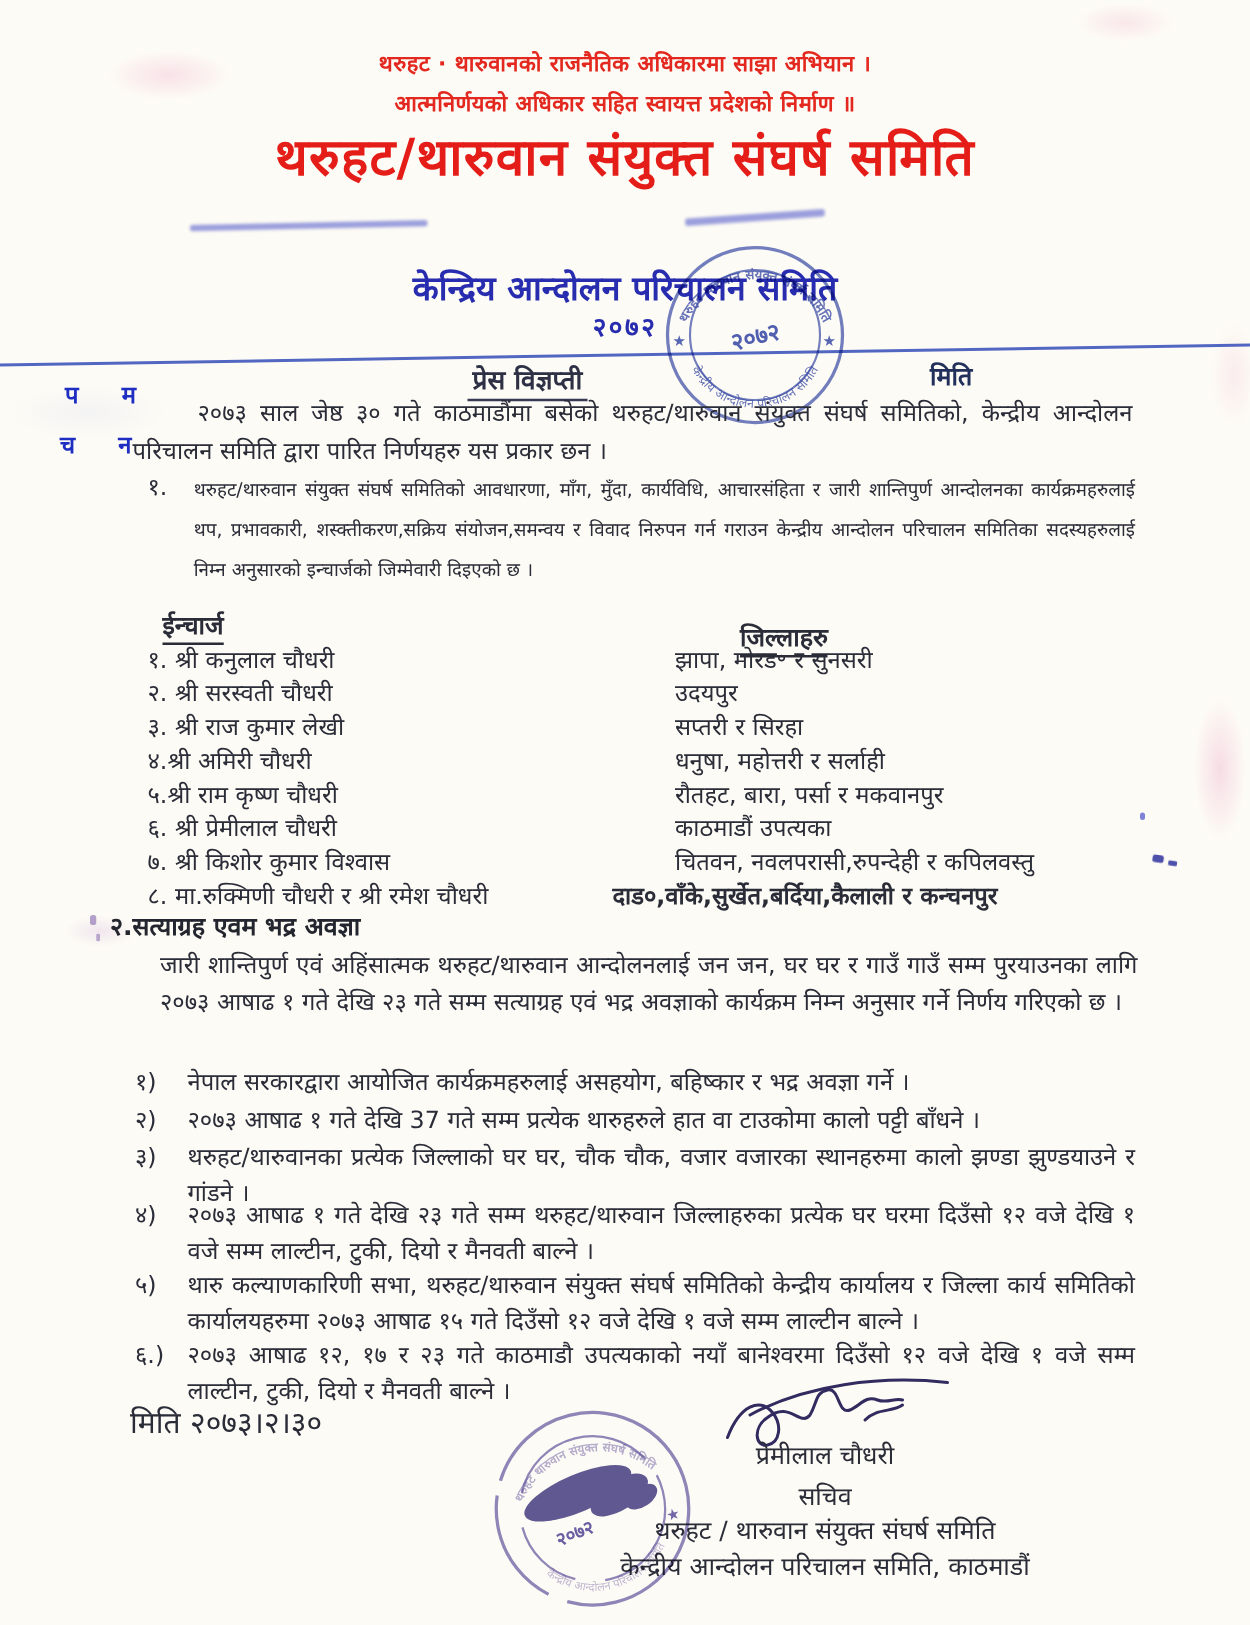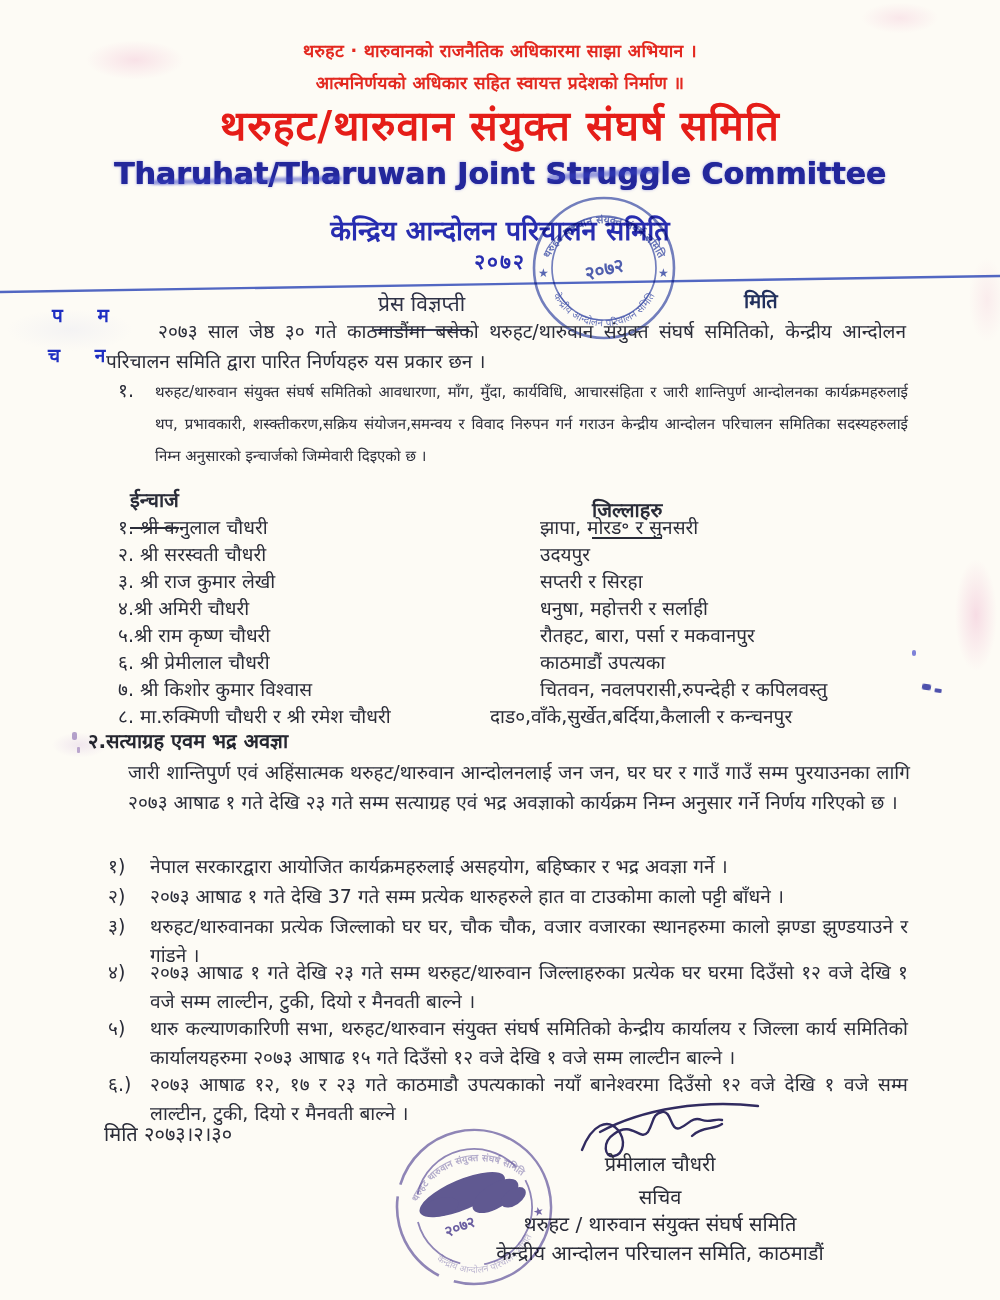--- a/index.html
+++ b/index.html
@@ -19,59 +19,58 @@
   .abs{position:absolute;}
   .center{width:1000px;left:0;text-align:center;}
   .slogan{color:#e3281f;font-weight:bold;font-size:17.5px;letter-spacing:.3px;}
   .title-np{top:96px;color:#e51d18;font-size:41px;font-weight:bold;letter-spacing:1px;}
   .title-en{top:156px;color:#23279b;font-size:30px;font-weight:bold;
             text-shadow:.6px 0 0 #23279b,0 0 3px rgba(55,60,200,.5);}
   .subtitle{top:211px;color:#282db0;font-size:27px;font-weight:bold;}
   .year-line{top:247px;color:#282db0;font-size:21px;font-weight:bold;letter-spacing:2px;}
   .pen-stroke{background:rgba(55,65,195,.5);filter:blur(1.1px);border-radius:2px;}
   .margin-note{color:#1e2ec2;font-weight:bold;font-size:19px;letter-spacing:14px;filter:blur(.4px);}
-  .press-heading{left:374px;top:289px;font-size:21px;font-weight:normal;color:#2e3145;
-                 border-bottom:2px solid #363a54;padding:0 4px 12px;}
+  .press-heading{left:374px;top:289px;font-size:21px;font-weight:bold;color:#2e3145;
+                 border-bottom:2px solid #363a54;padding:0 4px 2px;}
   .date-label{left:744px;top:287px;font-size:20px;font-weight:bold;color:#22305c;}
   .para{font-size:19px;line-height:30px;text-align:justify;}
   .intro{left:106px;top:316px;width:800px;text-indent:52px;}
   .decision{left:118px;top:376px;width:790px;display:flex;}
   .decision .num{flex:0 0 37px;font-size:19px;line-height:28px;}
   .decision .txt{flex:1;font-size:15px;line-height:32px;text-align:justify;}
-  .col-h{font-size:20px;font-weight:bold;border-bottom:2px solid #2a2c38;padding-bottom:14px;}
+  .col-h{font-size:20px;font-weight:bold;border-bottom:2px solid #2a2c38;padding-bottom:1px;}
   .rows{left:118px;top:514px;width:820px;}
   .arow{position:relative;height:27px;font-size:19px;white-space:nowrap;}
   .arow .inch{position:absolute;left:0;}
   .arow .dist{position:absolute;left:422px;}
-  .arow.wide .dist{left:372px;}
+  .arow.wide .dist{left:372px;font-weight:bold;}
   .sec2-h{left:88px;top:727px;font-size:20px;font-weight:bold;color:#24262f;}
   .sec2-intro{left:128px;top:757px;width:782px;}
   .sitem{left:108px;width:800px;display:flex;}
   .sitem .num{flex:0 0 42px;font-size:19px;line-height:29px;}
   .sitem .txt{flex:1;font-size:19px;line-height:29px;text-align:justify;}
-  .date-line{left:104px;top:1120px;font-size:20px;}
+  .date-line{left:104px;top:1120px;font-size:24px;}
   .f-block{left:410px;width:500px;text-align:center;font-size:20px;}
   .stamp{mix-blend-mode:multiply;}
   .speck{position:absolute;border-radius:2px;}
   .speck-a{left:922px;top:684px;width:9px;height:6px;background:#23279b;transform:rotate(8deg);
            box-shadow:12px 2px 0 -1px #23279b;opacity:.8;filter:blur(.4px);}
   .speck-b{left:72px;top:732px;width:5px;height:8px;background:#7a5aa8;opacity:.55;
            box-shadow:4px 14px 0 -1px #8a6ab0;filter:blur(.3px);}
   .speck-c{left:912px;top:650px;width:4px;height:6px;background:#3b43c9;opacity:.65;filter:blur(.3px);}
 </style>
 </head>
 <body>
 
 <div class="page">
 
   <div class="abs center slogan" style="top:38px;">थरुहट · थारुवानको राजनैतिक अधिकारमा साझा अभियान ।</div>
   <div class="abs center slogan" style="top:70px;">आत्मनिर्णयको अधिकार सहित स्वायत्त प्रदेशको निर्माण ॥</div>
 
   <div class="abs center title-np">थरुहट/थारुवान संयुक्त संघर्ष समिति</div>
-  <div class="abs center title-en">Tharuhat/Tharuwan Joint Struggle Committee</div>
   <div class="abs pen-stroke" style="left:152px;top:178px;width:190px;height:5px;transform:rotate(-1.2deg);"></div>
   <div class="abs pen-stroke" style="left:548px;top:171px;width:112px;height:6px;transform:rotate(-4deg);"></div>
   <div class="abs center subtitle">केन्द्रिय आन्दोलन परिचालन समिति</div>
   <div class="abs center year-line">२०७२</div>
 
   <svg class="abs" style="left:0;top:266px;" width="1000" height="30">
     <line x1="0" y1="26" x2="1000" y2="10" stroke="#3b53bb" stroke-width="2.4" opacity="0.88"></line>
   </svg>
 
   <svg class="abs stamp" style="left:524px;top:192px;" width="160" height="152" viewBox="-80 -76 160 152">

